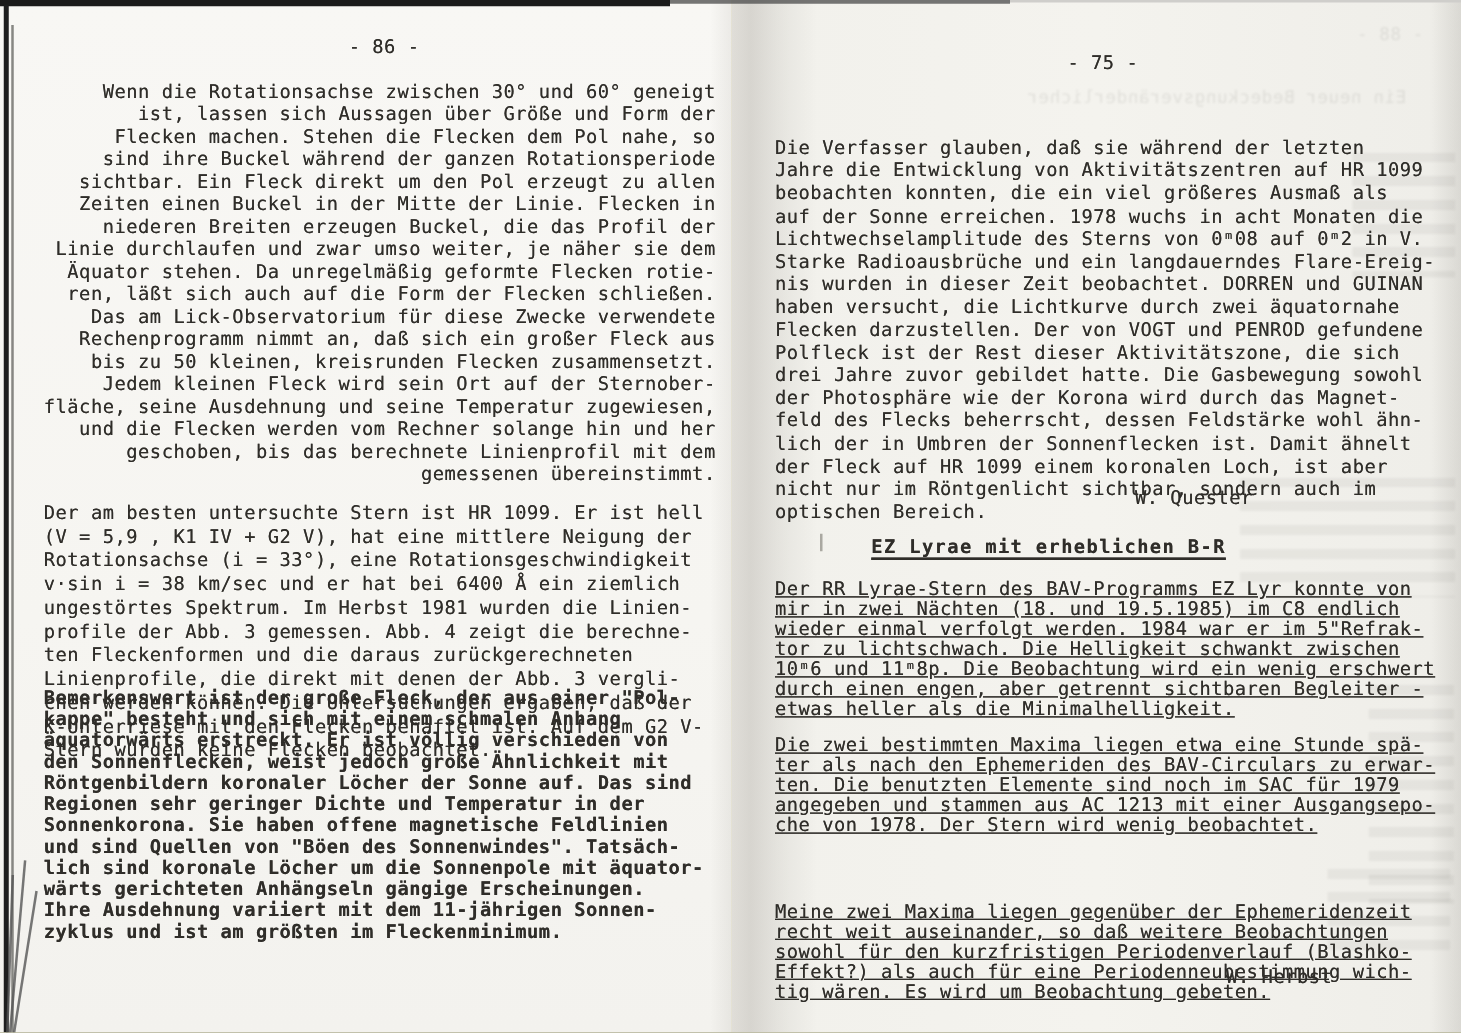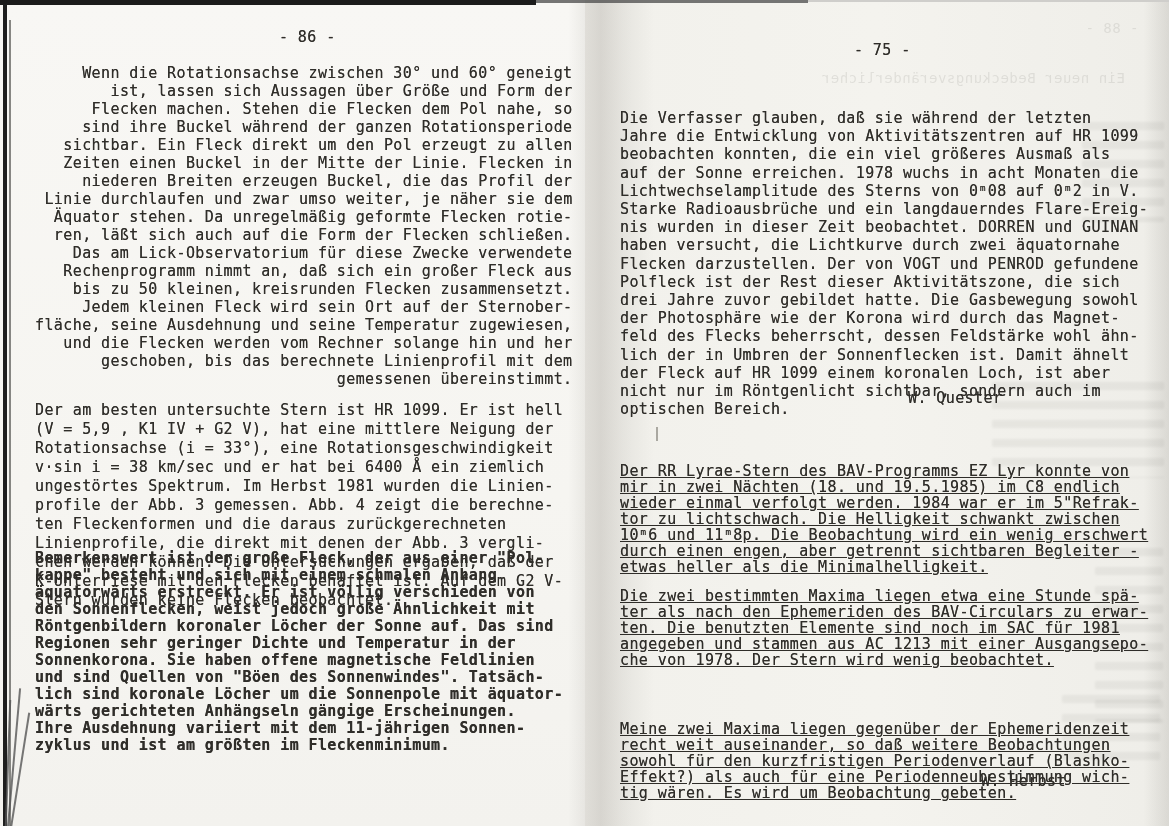--- a/index.html
+++ b/index.html
@@ -151,30 +151,31 @@
 Flecken darzustellen. Der von VOGT und PENROD gefundene
 Polfleck ist der Rest dieser Aktivitätszone, die sich
 drei Jahre zuvor gebildet hatte. Die Gasbewegung sowohl
 der Photosphäre wie der Korona wird durch das Magnet-
 feld des Flecks beherrscht, dessen Feldstärke wohl ähn-
 lich der in Umbren der Sonnenflecken ist. Damit ähnelt
 der Fleck auf HR 1099 einem koronalen Loch, ist aber
 nicht nur im Röntgenlicht sichtbar, sondern auch im
 optischen Bereich.</div>
   <div class="txt" style="left:908px;top:389px;">W. Quester</div>
+  <div class="txt heading" style="left:697px;top:428px;">EZ Lyrae mit erheblichen B-R</div>
   <div class="txt lh192" style="left:620px;top:463px;">Der RR Lyrae-Stern des BAV-Programms EZ Lyr konnte von
 mir in zwei Nächten (18. und 19.5.1985) im C8 endlich
 wieder einmal verfolgt werden. 1984 war er im 5"Refrak-
 tor zu lichtschwach. Die Helligkeit schwankt zwischen
 10ᵐ6 und 11ᵐ8p. Die Beobachtung wird ein wenig erschwert
 durch einen engen, aber getrennt sichtbaren Begleiter -
 etwas heller als die Minimalhelligkeit.</div>
   <div class="txt lh192" style="left:620px;top:588px;">Die zwei bestimmten Maxima liegen etwa eine Stunde spä-
 ter als nach den Ephemeriden des BAV-Circulars zu erwar-
-ten. Die benutzten Elemente sind noch im SAC für 1981
+ten. Die benutzten Elemente sind noch im SAC für 1979
 angegeben und stammen aus AC 1213 mit einer Ausgangsepo-
 che von 1978. Der Stern wird wenig beobachtet.</div>
   <div class="txt lh192" style="left:620px;top:681px;margin-top:40px;">Meine zwei Maxima liegen gegenüber der Ephemeridenzeit
 recht weit auseinander, so daß weitere Beobachtungen
 sowohl für den kurzfristigen Periodenverlauf (Blashko-
 Effekt?) als auch für eine Periodenneubestimmung wich-
 tig wären. Es wird um Beobachtung gebeten.</div>
   <div class="txt" style="left:981px;top:772px;">W. Herbst</div>
 
 </div>

